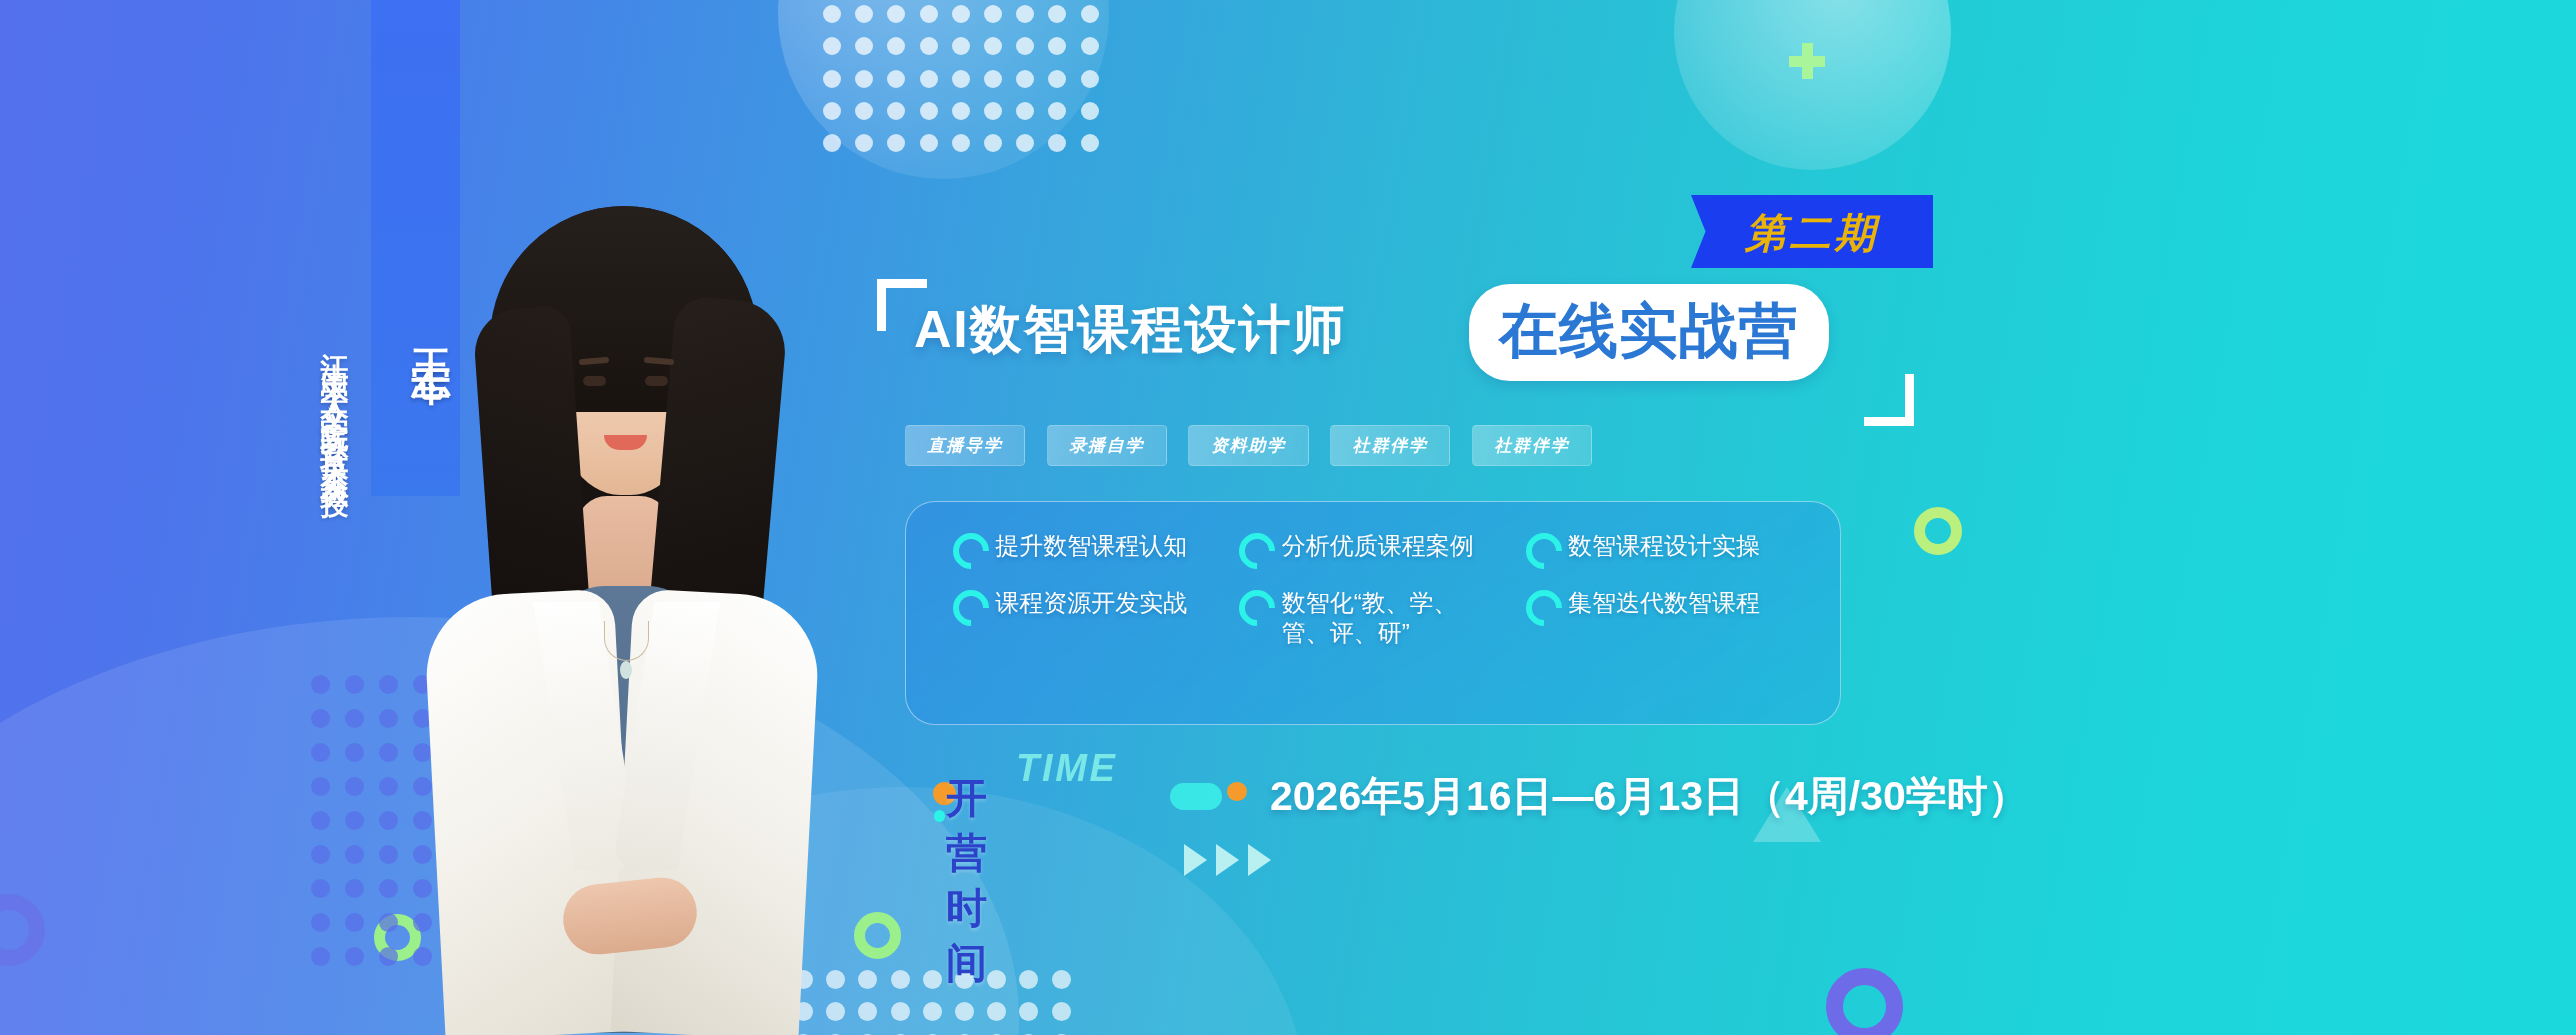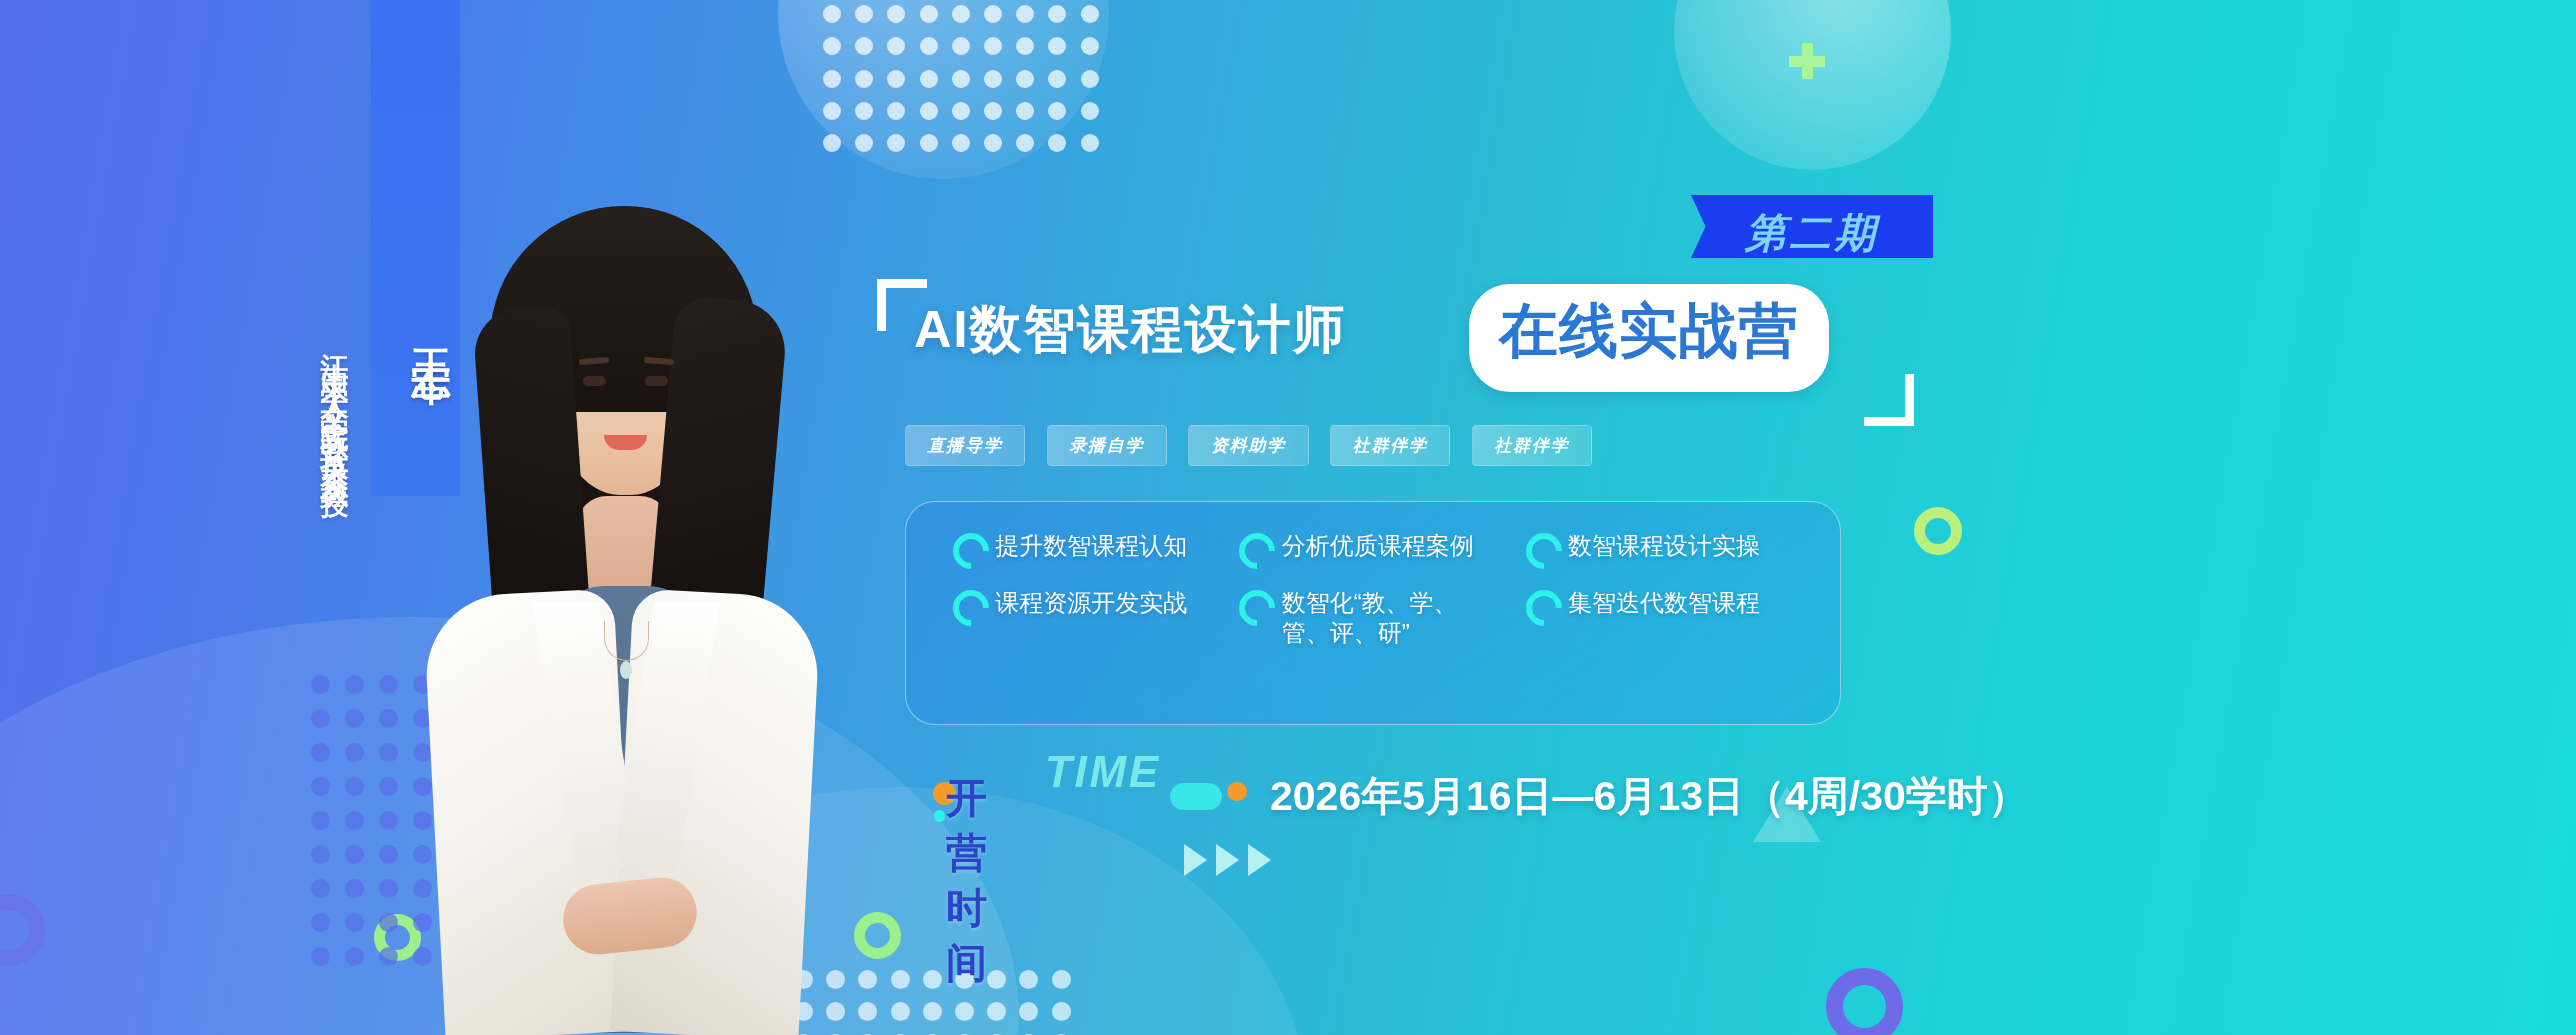--- a/index.html
+++ b/index.html
@@ -144,42 +144,42 @@
     border:1.8px solid #cbbda0;border-top:none;border-radius:0 0 23px 23px;
   }
   .p-pendant{position:absolute;left:200px;top:460px;width:11.6px;height:18px;background:#cfe2dd;border-radius:50%;}
   .p-hands{
     position:absolute;left:143px;top:680px;width:134px;height:70px;
     background:linear-gradient(180deg,#edc7ae,#dcab8d);border-radius:38px;transform:rotate(-6deg);
   }
 
   
   .badge{
-    position:absolute;left:1691px;top:195px;width:242px;height:63px;
-    background:#1B3DF0;color:#7dd3fc;
+    position:absolute;left:1691px;top:195px;width:242px;height:73px;
+    background:#1B3DF0;color:#eab308;
     clip-path:polygon(0 0,100% 0,100% 100%,26% 100%,19% 124%,12% 100%,0 100%,6% 50%);
   }
   .badge span{
     position:absolute;left:0;right:0;top:10.7px;text-align:center;
     font-size:41px;font-weight:bold;font-style:italic;letter-spacing:3.6px;
   }
 
   
   .headline{position:absolute;left:877px;top:268px;width:1055px;height:170px;}
   .brk{position:absolute;box-sizing:border-box;border-color:#fff;}
   .brk-tl{left:0;top:10.7px;width:50px;height:52px;border-top:9px solid #fff;border-left:9px solid #fff;}
   .brk-br{left:987px;top:106px;width:50px;height:52px;border-bottom:9px solid #fff;border-right:9px solid #fff;}
   .h-main{
     position:absolute;left:37px;top:27px;
     font-size:52px;font-weight:bold;color:#fff;letter-spacing:1.8px;
     text-shadow:0 3.6px 9px rgba(20,60,140,.28);white-space:nowrap;
   }
   .h-pill{
     position:absolute;left:592px;top:16px;
-    background:#fff;border-radius:41px;padding:8px 30px 20px;
+    background:#fff;border-radius:41px;padding:8px 30px 9px;
     color:#2A77D4;font-size:59px;font-weight:bold;letter-spacing:0.9px;
     box-shadow:0 4.5px 12.5px rgba(20,60,140,.18);white-space:nowrap;
   }
 
   
   .tags{position:absolute;left:905px;top:425px;display:flex;gap:21.5px;}
   .tag{
     padding:8px 21.5px;border-radius:4.5px;color:#fff;
     font-size:17px;font-weight:bold;font-style:italic;letter-spacing:1.8px;
     background:linear-gradient(95deg,rgba(255,255,255,.30),rgba(255,255,255,.16));
@@ -205,23 +205,22 @@
   }
   .feat-lbl{
     color:#fff;font-size:24px;font-weight:normal;line-height:1.22;
     text-shadow:0 1.8px 4.5px rgba(10,60,120,.30);max-width:206px;
   }
 
   
   .time-row{position:absolute;left:930px;top:769px;height:57px;}
   .time-wm{
     position:absolute;left:86px;top:-22.4px;
-    font-size:44px;font-weight:bold;font-style:italic;letter-spacing:2.7px;
+    font-size:38px;font-weight:bold;font-style:italic;letter-spacing:2.7px;
     color:rgba(148,255,236,.72);
-    margin-left:29px;
   }
   .time-pill{
     position:absolute;left:240px;top:14.3px;width:52px;height:27px;
     border-radius:14.3px;background:rgba(60,250,235,.75);
   }
   .time-lbl{
     position:absolute;left:16px;top:1.8px;
     font-size:41px;font-weight:bold;color:#2B42C9;letter-spacing:2.7px;
     text-shadow:0 1.8px 3.6px rgba(255,255,255,.25);
   }

